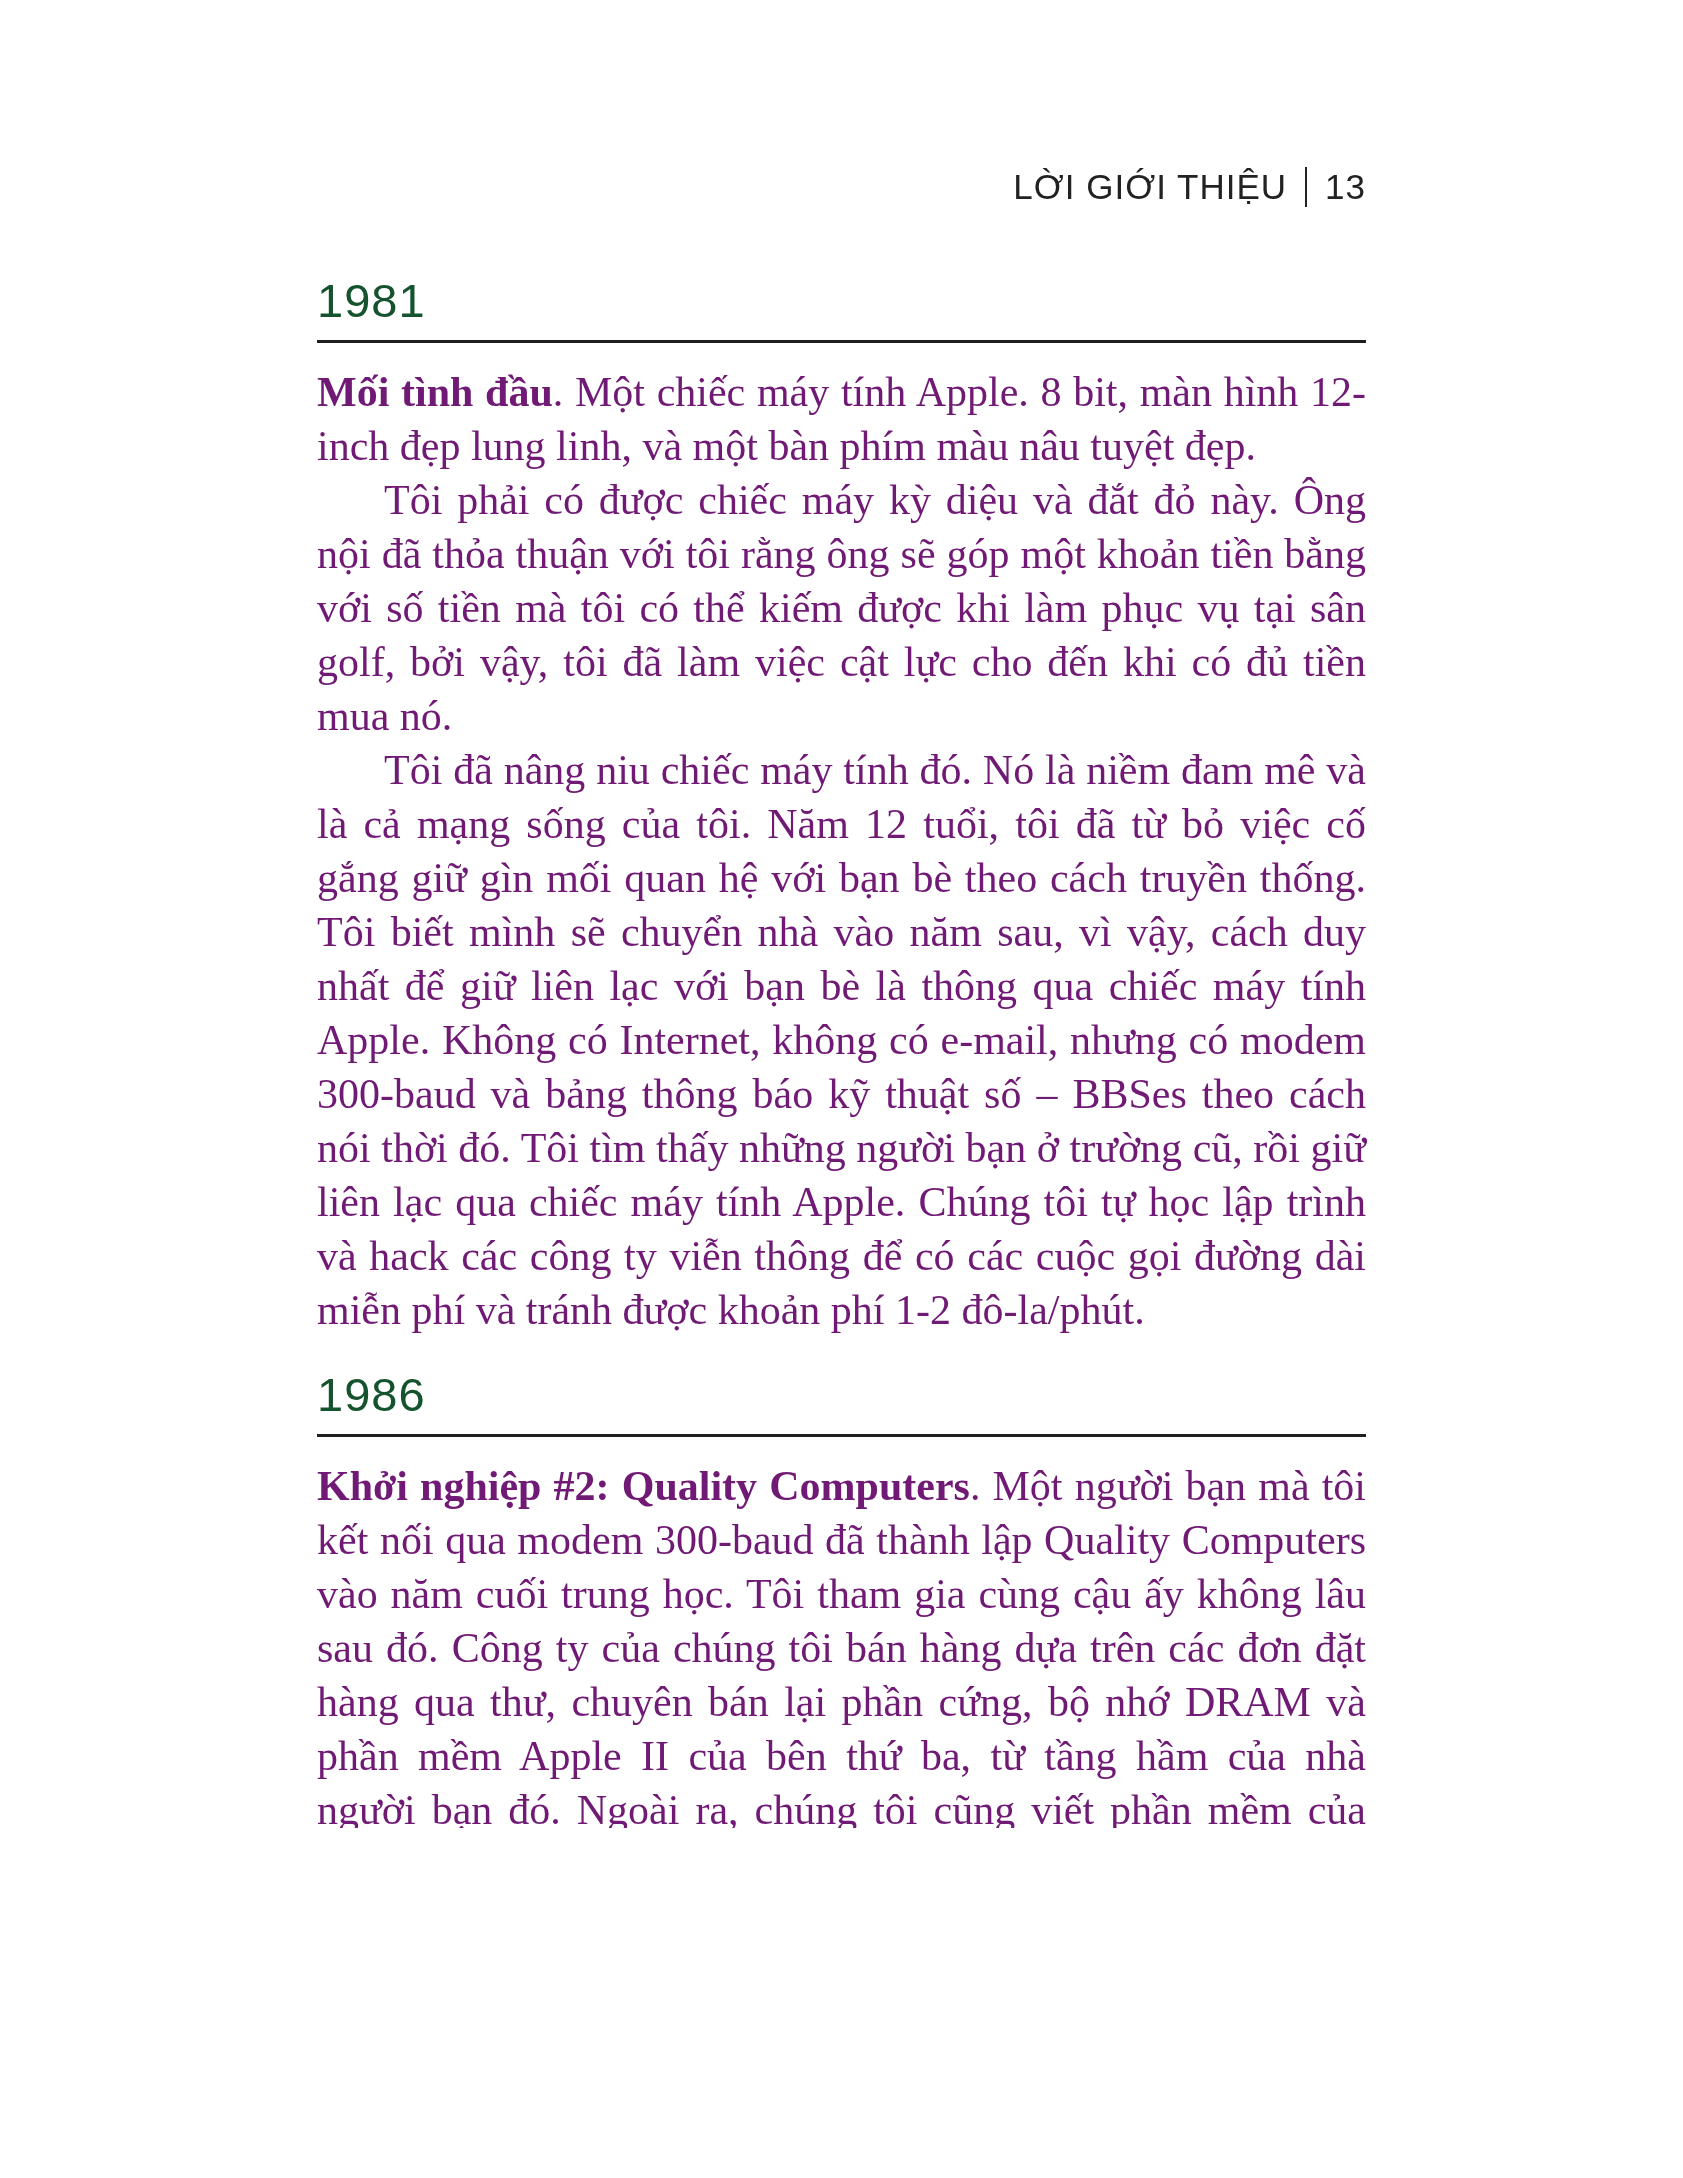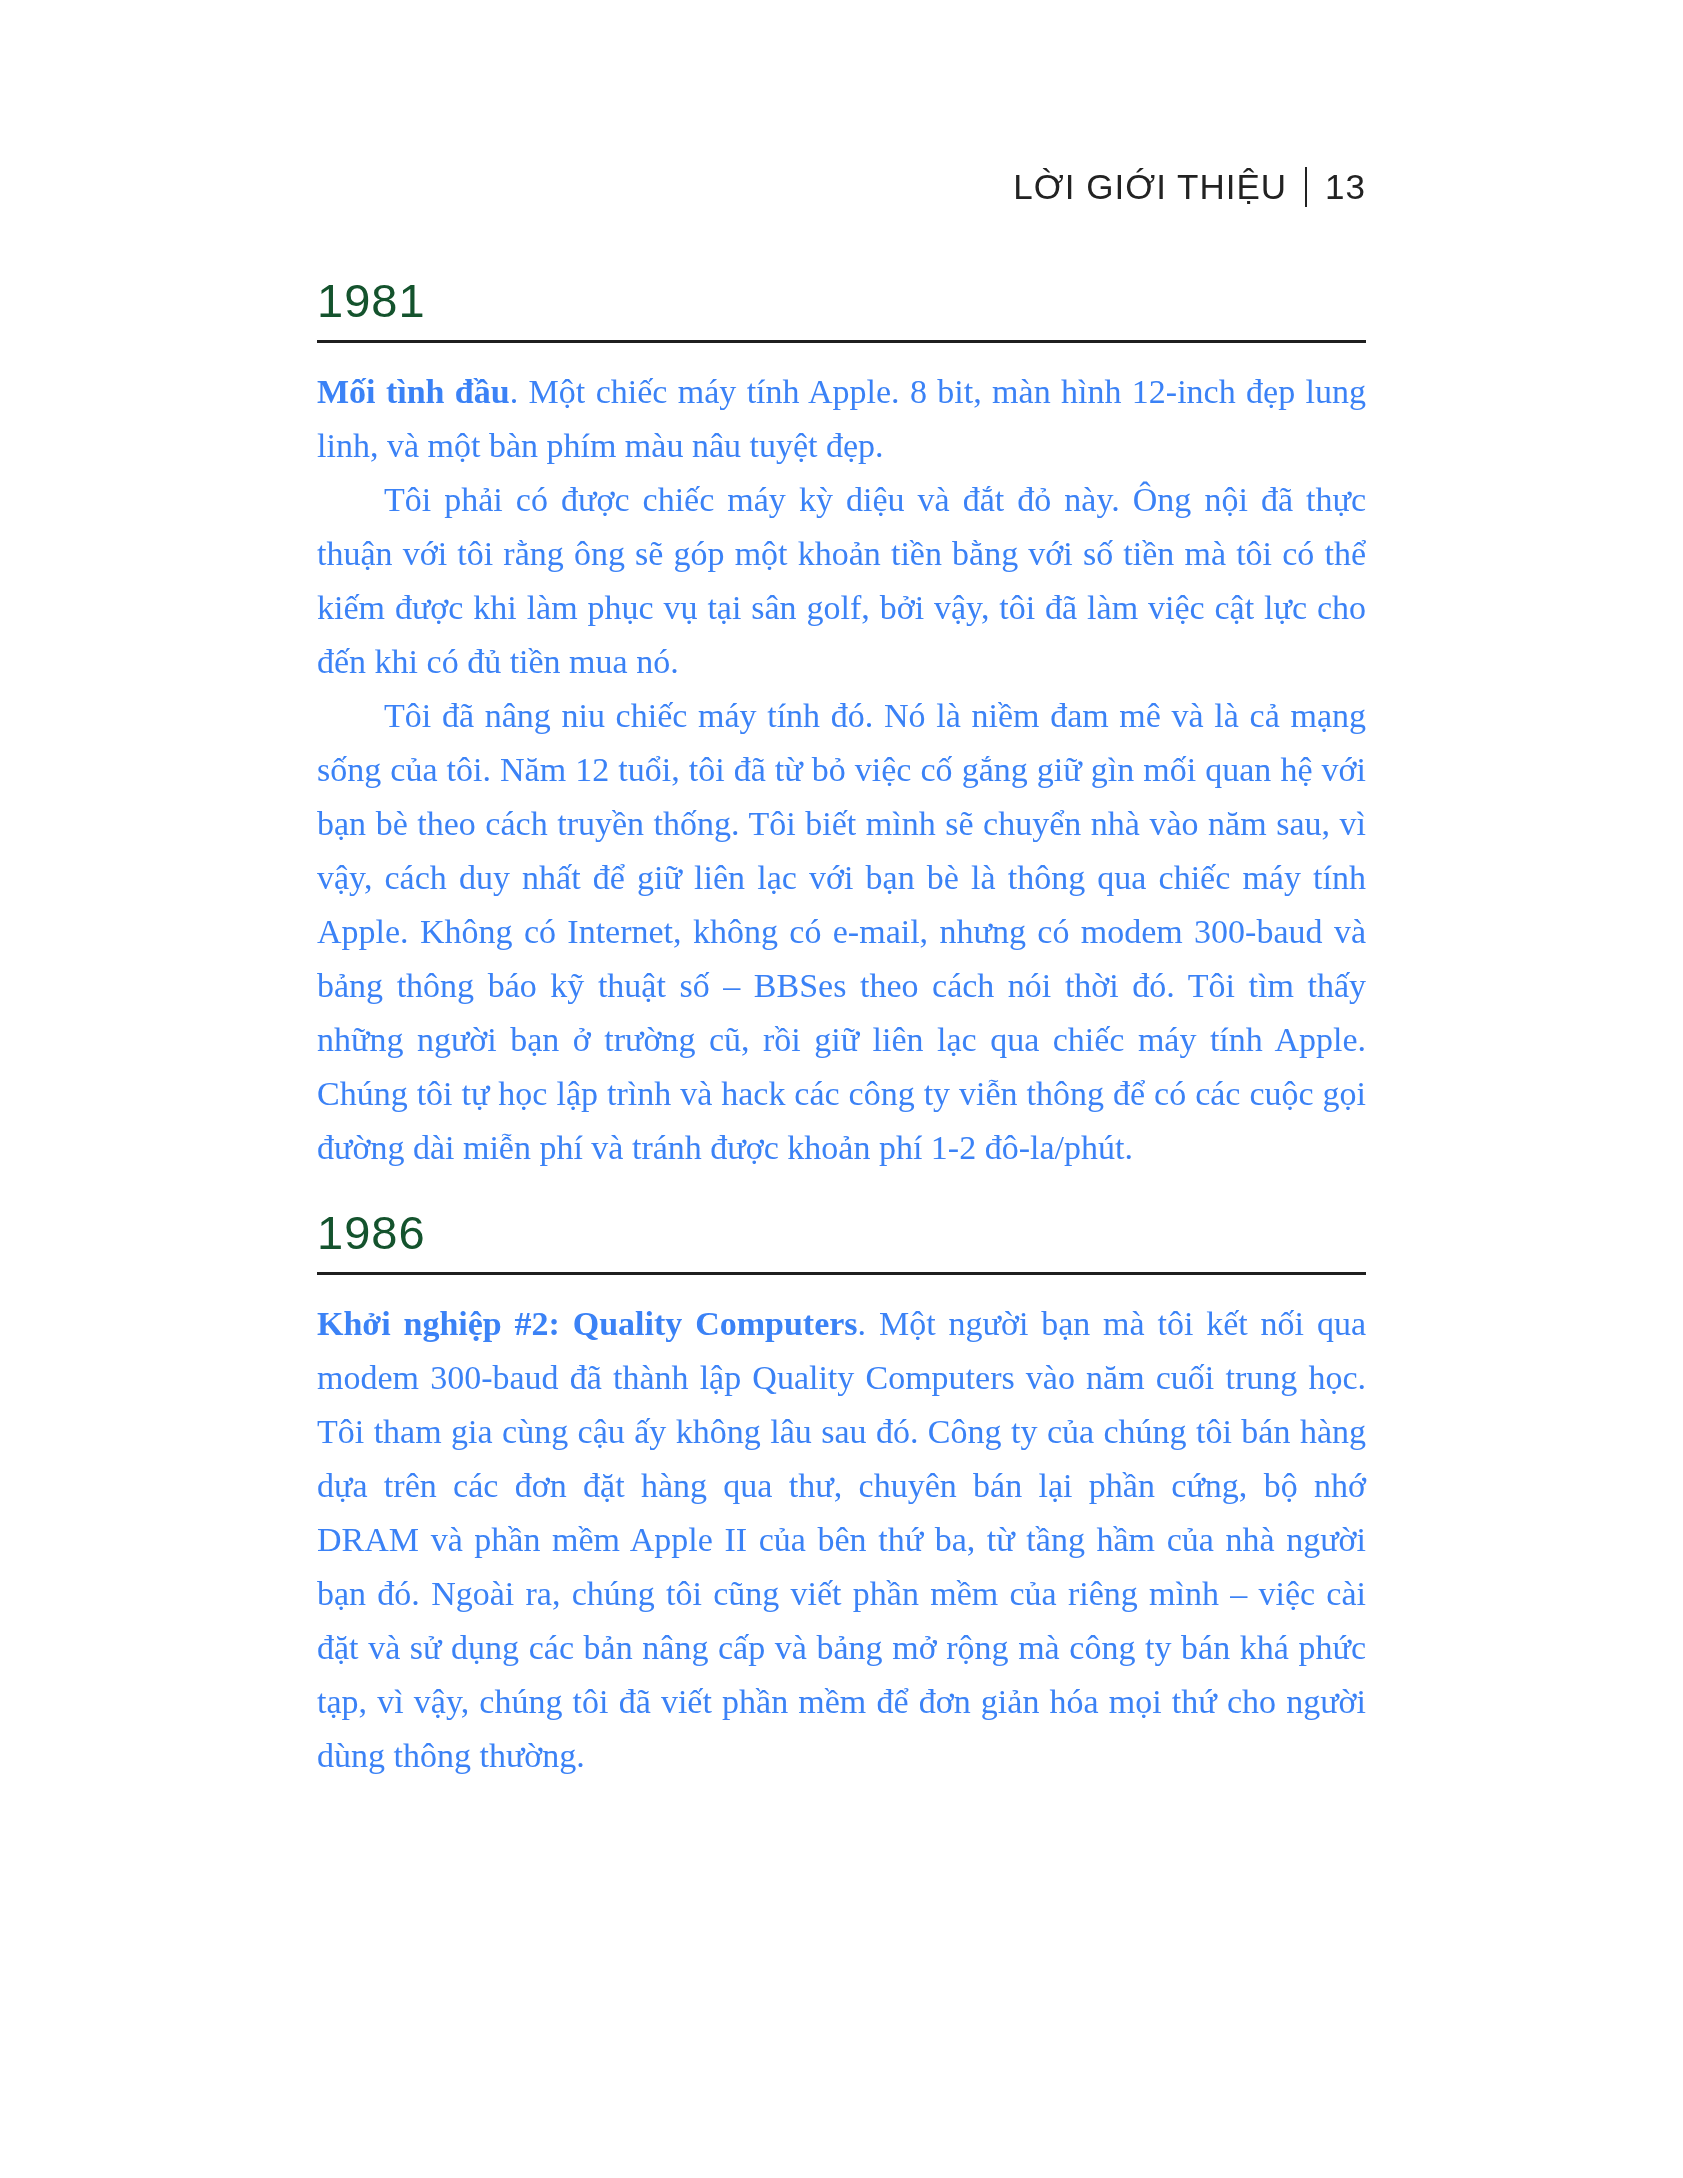--- a/index.html
+++ b/index.html
@@ -52,24 +52,24 @@
     margin-top: 32px;
   }
   .section-rule {
     height: 0;
     border: none;
     border-top: 3px solid #1f1f1f;
     margin: 14px 0 0 0;
   }
   .body-para {
     margin: 0;
-    font-size: 34px;
+    font-size: 42px;
     line-height: 54px;
     text-align: justify;
-    color: #3b82f6;
+    color: #701a75;
   }
   .body-para.first-after-rule {
     margin-top: 22px;
   }
   .body-para.indented {
     text-indent: 67px;
   }
   .lead {
     font-weight: bold;
   }
@@ -82,21 +82,21 @@
 
     <div class="running-header">
       <span>LỜI GIỚI THIỆU</span><span class="sep-bar"></span><span>13</span>
     </div>
 
     <div class="year-heading">1981</div>
     <hr class="section-rule">
 
     <p class="body-para first-after-rule"><span class="lead">Mối tình đầu</span><span>. Một chiếc máy tính Apple. 8 bit, màn hình 12-inch đẹp lung linh, và một bàn phím màu nâu tuyệt đẹp.</span></p>
 
-    <p class="body-para indented"><span>Tôi phải có được chiếc máy kỳ diệu và đắt đỏ này. Ông nội đã thực thuận với tôi rằng ông sẽ góp một khoản tiền bằng với số tiền mà tôi có thể kiếm được khi làm phục vụ tại sân golf, bởi vậy, tôi đã làm việc cật lực cho đến khi có đủ tiền mua nó.</span></p>
+    <p class="body-para indented"><span>Tôi phải có được chiếc máy kỳ diệu và đắt đỏ này. Ông nội đã thỏa thuận với tôi rằng ông sẽ góp một khoản tiền bằng với số tiền mà tôi có thể kiếm được khi làm phục vụ tại sân golf, bởi vậy, tôi đã làm việc cật lực cho đến khi có đủ tiền mua nó.</span></p>
 
     <p class="body-para indented"><span>Tôi đã nâng niu chiếc máy tính đó. Nó là niềm đam mê và là cả mạng sống của tôi. Năm 12 tuổi, tôi đã từ bỏ việc cố gắng giữ gìn mối quan hệ với bạn bè theo cách truyền thống. Tôi biết mình sẽ chuyển nhà vào năm sau, vì vậy, cách duy nhất để giữ liên lạc với bạn bè là thông qua chiếc máy tính Apple. Không có Internet, không có e-mail, nhưng có modem 300-baud và bảng thông báo kỹ thuật số – BBSes theo cách nói thời đó. Tôi tìm thấy những người bạn ở trường cũ, rồi giữ liên lạc qua chiếc máy tính Apple. Chúng tôi tự học lập trình và hack các công ty viễn thông để có các cuộc gọi đường dài miễn phí và tránh được khoản phí 1-2 đô-la/phút.</span></p>
 
     <div class="year-heading second">1986</div>
     <hr class="section-rule">
 
     <p class="body-para first-after-rule"><span class="lead">Khởi nghiệp #2: Quality Computers</span><span>. Một người bạn mà tôi kết nối qua modem 300-baud đã thành lập Quality Computers vào năm cuối trung học. Tôi tham gia cùng cậu ấy không lâu sau đó. Công ty của chúng tôi bán hàng dựa trên các đơn đặt hàng qua thư, chuyên bán lại phần cứng, bộ nhớ DRAM và phần mềm Apple II của bên thứ ba, từ tầng hầm của nhà người bạn đó. Ngoài ra, chúng tôi cũng viết phần mềm của riêng mình – việc cài đặt và sử dụng các bản nâng cấp và bảng mở rộng mà công ty bán khá phức tạp, vì vậy, chúng tôi đã viết phần mềm để đơn giản hóa mọi thứ cho người dùng thông thường.</span></p>
 
 
   </div>

